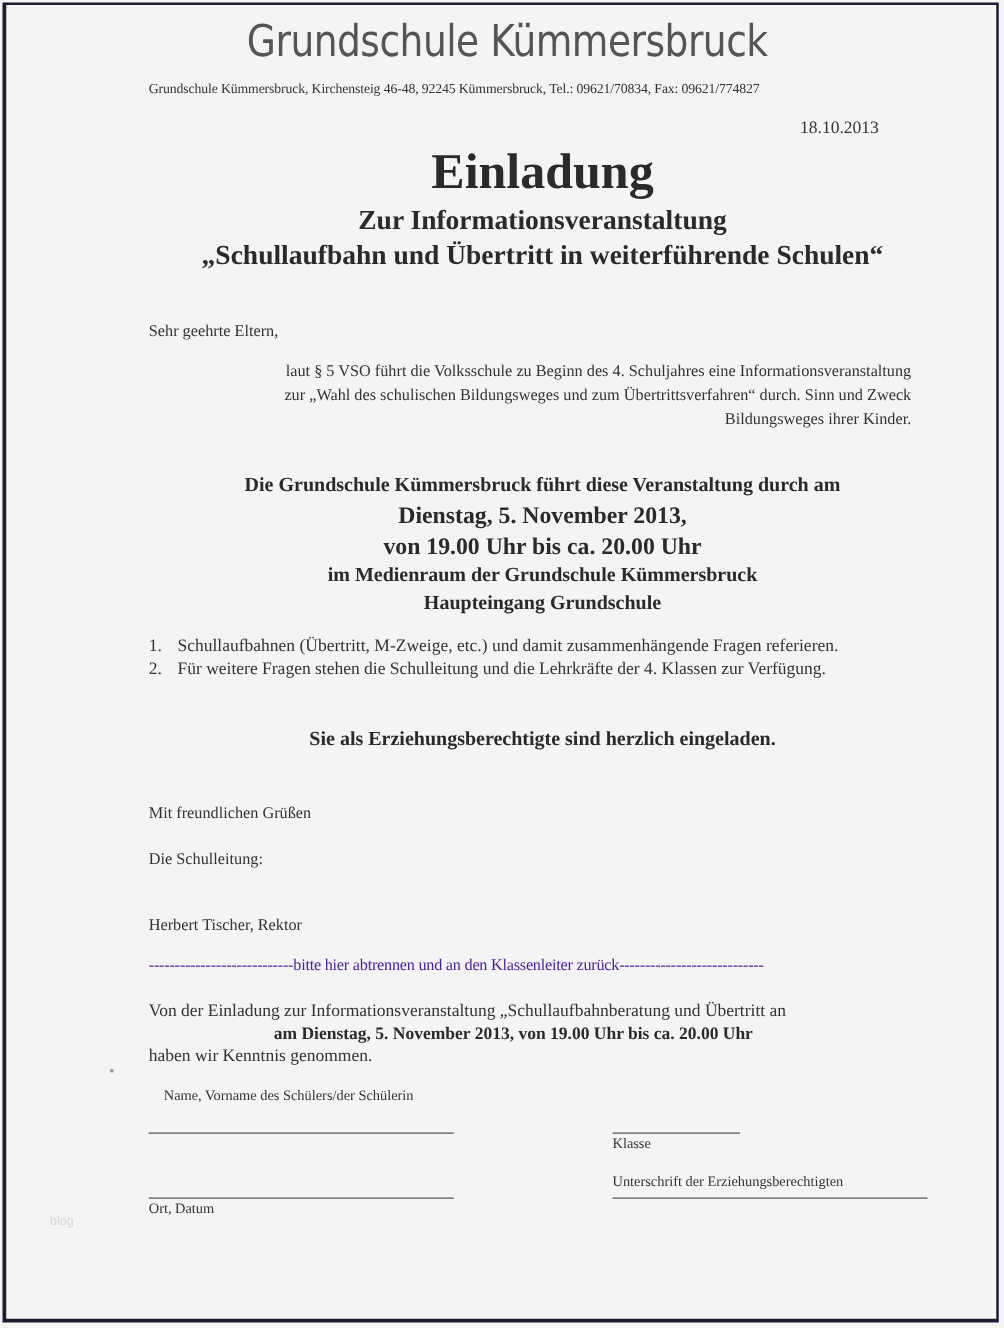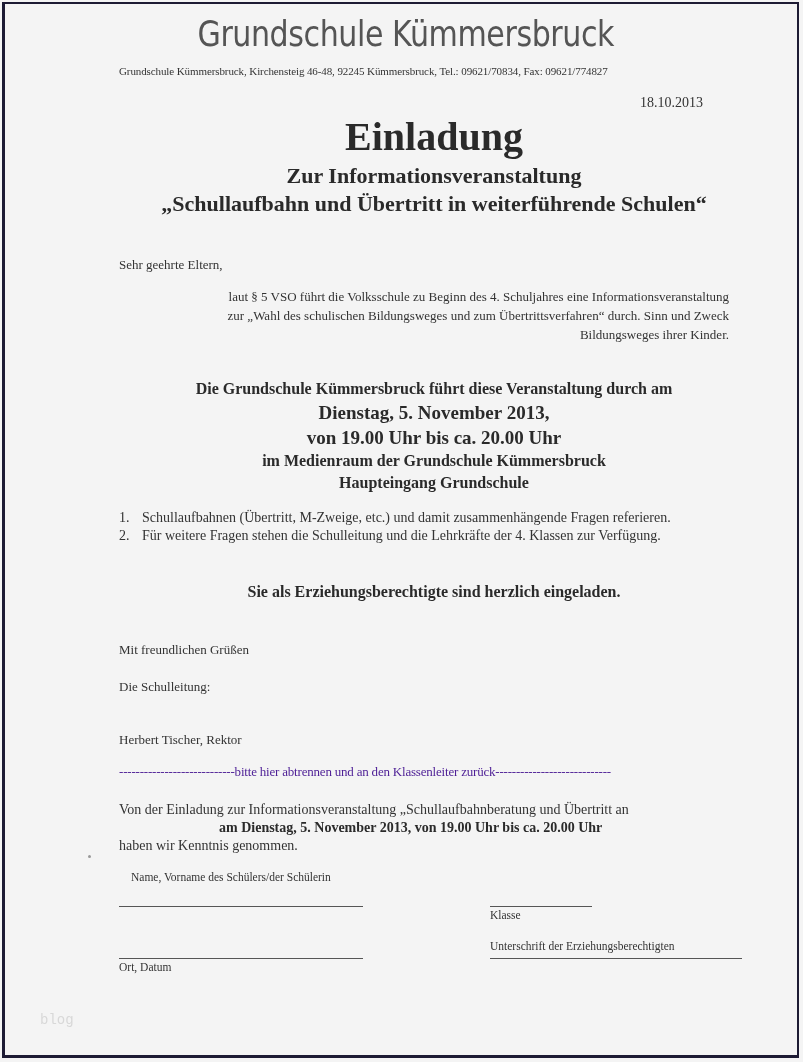--- a/index.html
+++ b/index.html
@@ -154,23 +154,23 @@
     .sl1 { left: 119px; top: 906px; width: 244px; }
     .sl2 { left: 490px; top: 906px; width: 102px; }
     .sl3 { left: 119px; top: 958px; width: 244px; }
     .sl4 { left: 490px; top: 958px; width: 252px; }
     .lb1 { left: 119px; top: 871px; margin-left: 12px; }
     .lb2 { left: 490px; top: 909px; }
     .lb3 { left: 119px; top: 961px; }
     .lb4 { left: 490px; top: 940px; }
 
     .watermark {
-      left: 40px; top: 1012px;
-      font-family: Liberation Mono, monospace;
-      font-size: 14px;
+      left: 40px; top: 972px;
+      font-family: Liberation Sans, sans-serif;
+      font-size: 10px;
       color: #d8d8d8;
     }
   </style>
 </head>
 <body>
 
 <div class="frame"></div>
 
 <div class="abs school-name">Grundschule Kümmersbruck</div>
 <div class="abs address">Grundschule Kümmersbruck, Kirchensteig 46-48, 92245 Kümmersbruck, Tel.: 09621/70834, Fax: 09621/774827</div>

